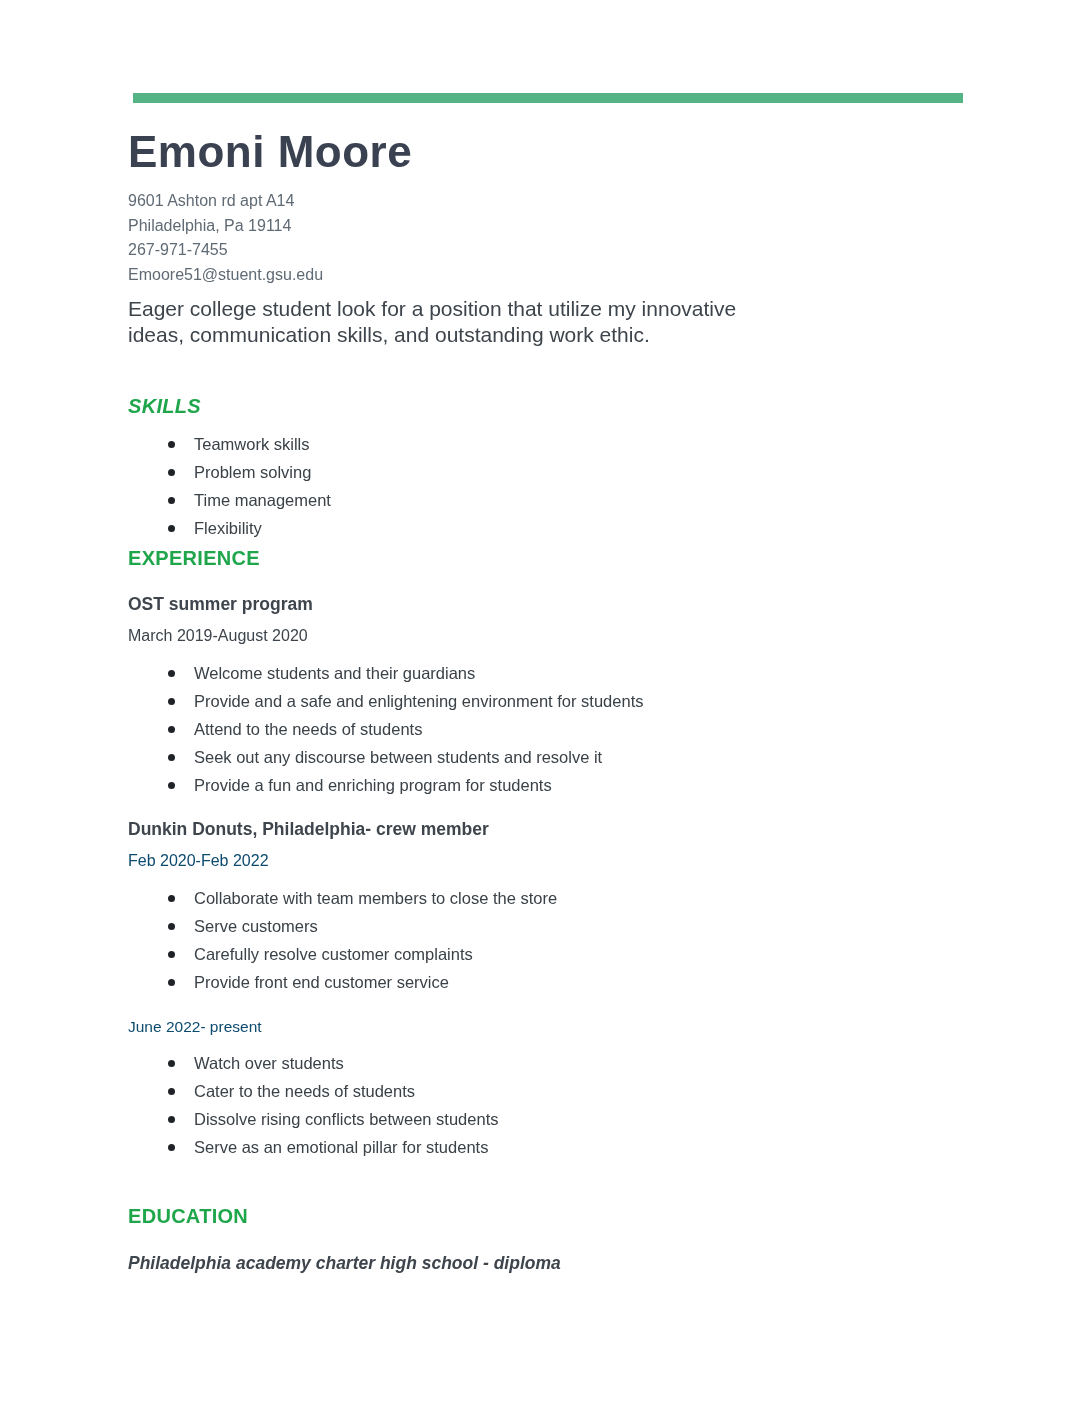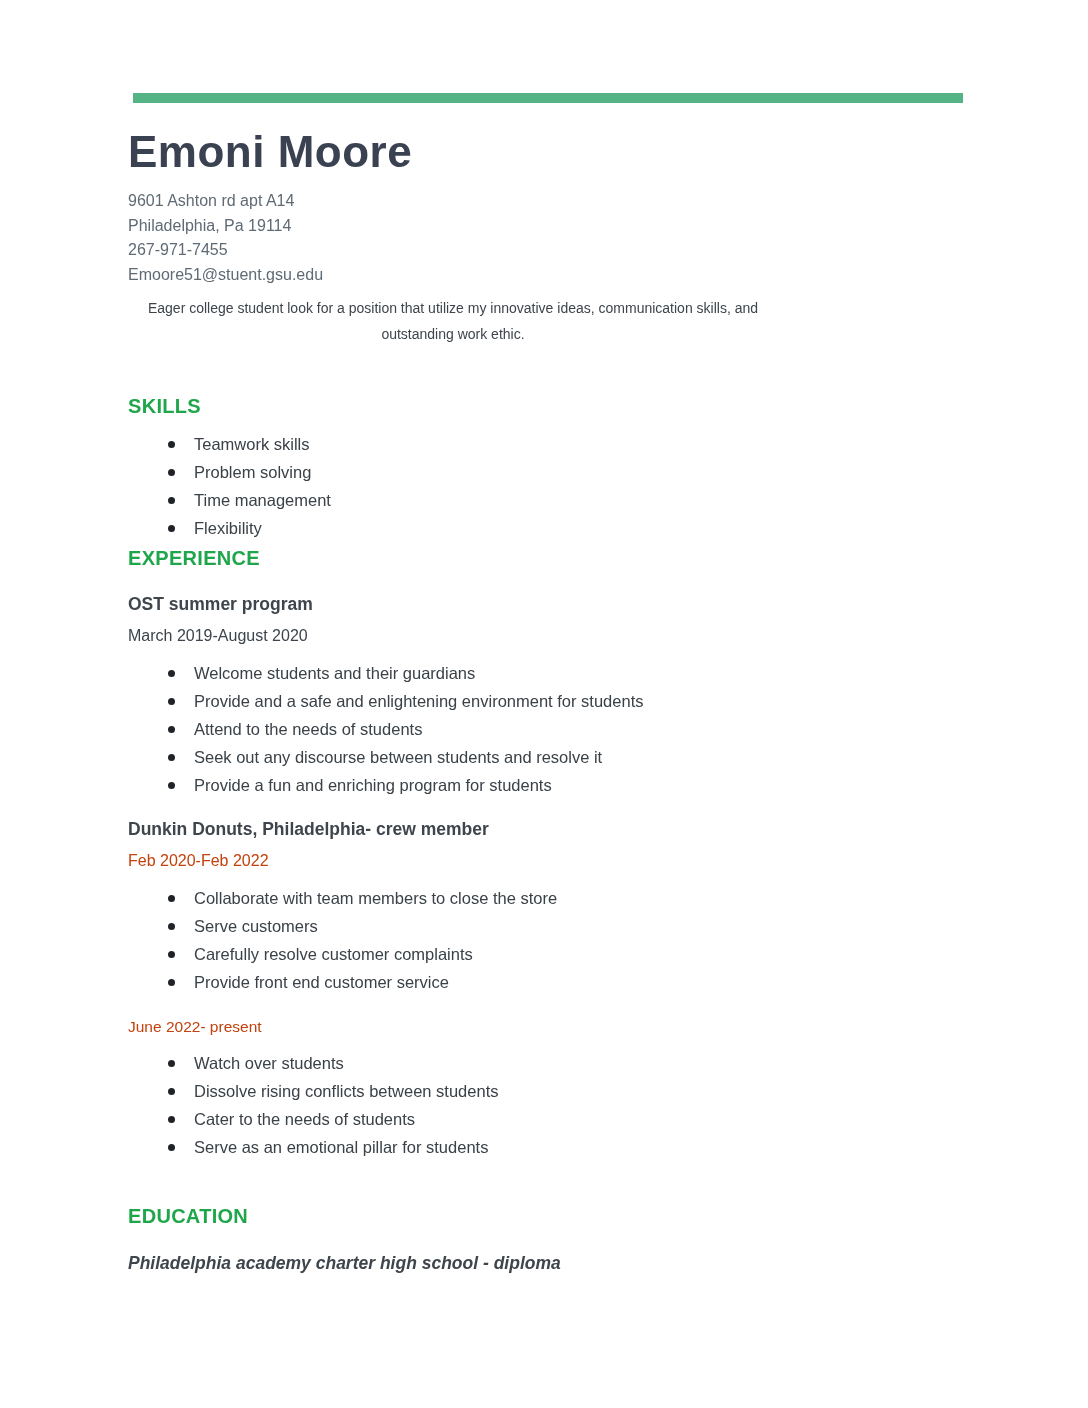--- a/index.html
+++ b/index.html
@@ -34,33 +34,32 @@
   }
   .contact {
     margin-top: 12px;
     font-size: 16px;
     line-height: 24.5px;
     color: #5f6a74;
   }
   .summary {
     margin-top: 9px;
     max-width: 650px;
-    font-size: 14px;
+    font-size: 21px;
     line-height: 25.5px;
     color: #3d444b;
-    text-align: center;
   }
   h2.section-heading {
     font-size: 20px;
     line-height: 23px;
     font-weight: 700;
     color: var(--accent-color, #1fa64b);
     letter-spacing: 0.3px;
   }
-  h2.skills-heading { margin-top: 48px; }
+  h2.skills-heading { margin-top: 48px; font-style: italic; }
   h2.experience-heading { }
   h2.education-heading { margin-top: 48px; }
   ul.bullets {
     list-style: none;
     margin-top: 17px;
   }
   ul.bullets li {
     position: relative;
     margin-left: 40px;
     padding-left: 26px;
@@ -83,21 +82,21 @@
     margin-top: 23px;
     font-size: 17.5px;
     line-height: 22px;
     font-weight: 700;
     color: #3e454c;
   }
   .job-dates {
     margin-top: 10px;
     font-size: 16px;
     line-height: 22px;
-    color: #c2410c;
+    color: #0c4a6e;
   }
   .job-dates.dark { color: #3d444b; }
   .job.muted .job-title {
     font-size: 15.5px;
     line-height: 19px;
     color: #6e757c;
     margin-top: 22px;
   }
   .job.muted .job-dates {
     font-size: 15.5px;
@@ -165,22 +164,22 @@
         <li>Carefully resolve customer complaints</li>
         <li>Provide front end customer service</li>
       </ul>
   </div>
 
   <div class="job muted">
     <div class="job-dates">June 2022- present</div>
     <ul class="bullets">
 
     <li>Watch over students</li>
+        <li>Cater to the needs of students</li>
         <li>Dissolve rising conflicts between students</li>
-        <li>Cater to the needs of students</li>
         <li>Serve as an emotional pillar for students</li>
       </ul>
   </div>
 
   <h2 class="section-heading education-heading">EDUCATION</h2>
   <h3 class="school-line">Philadelphia academy charter high school - diploma</h3>
 
 </div>
 
 </body></html>

